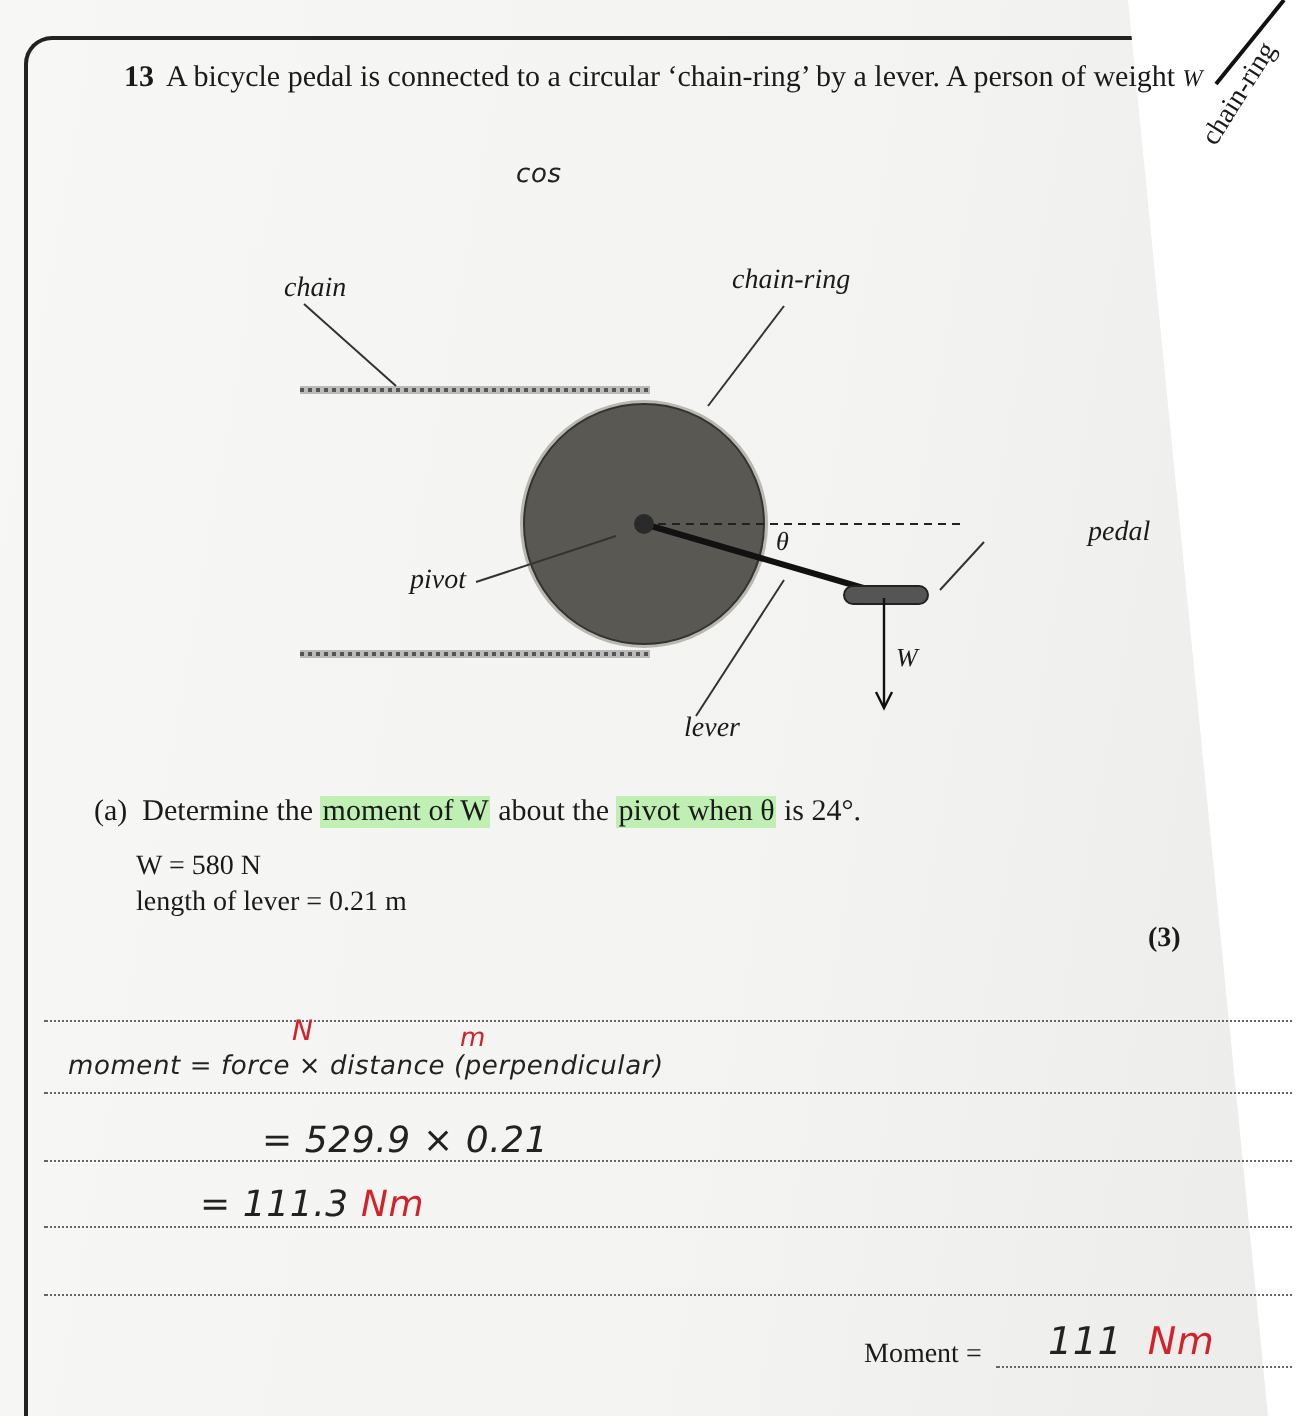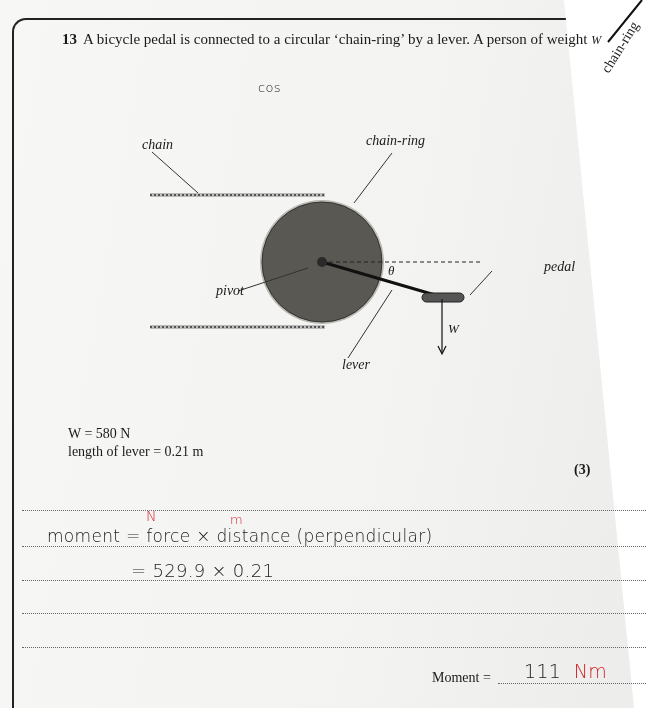--- a/index.html
+++ b/index.html
@@ -23,20 +23,21 @@
       border-top-left-radius: 14px;
     }
     .q-line { position: absolute; font-size: 15px; white-space: nowrap; }
     .qnum { font-weight: bold; margin-right: 6px; }
     .hl { background: rgba(150, 235, 130, 0.55); padding: 0 1px; }
     .it { font-style: italic; }
     .hand {
       position: absolute; font-family: "DejaVu Sans", sans-serif;
       font-weight: 300; color: #222; white-space: nowrap;
       letter-spacing: 0.3px;
+      font-style: italic;
     }
     .red { color: #d4222a; }
     .dotline {
       position: absolute; left: 22px; width: 624px; height: 0;
       border-bottom: 1.5px dotted #666;
     }
     .diagram { position: absolute; left: 130px; top: 125px; width: 420px; height: 250px; }
     .lbl { position: absolute; font-size: 14px; white-space: nowrap; font-style: italic; }
     .marks { position: absolute; font-size: 14px; font-weight: bold; }
     .margin-label {
@@ -89,41 +90,47 @@
       <polyline points="308,221 312,229 316,221" fill="none" stroke="#111" stroke-width="1.2"></polyline>
 
       <line x1="22" y1="27" x2="68" y2="68" stroke="#333" stroke-width="1"></line>
       <line x1="262" y1="28" x2="224" y2="78" stroke="#333" stroke-width="1"></line>
       <line x1="108" y1="166" x2="178" y2="143" stroke="#333" stroke-width="1"></line>
       <line x1="340" y1="170" x2="362" y2="146" stroke="#333" stroke-width="1"></line>
       <line x1="218" y1="233" x2="262" y2="165" stroke="#333" stroke-width="1"></line>
     </svg>
     <div class="lbl" style="left:12px; top:12px;">chain</div>
     <div class="lbl" style="left:236px; top:8px;">chain-ring</div>
-    <div class="lbl" style="left:86px; top:158px;text-align:center;">pivot</div>
+    <div class="lbl" style="left:75px; top:158px;text-align:center;">pivot</div>
     <div class="lbl" style="left:366px; top:134px;margin-left:48px;">pedal</div>
     <div class="lbl" style="left:212px; top:232px;">lever</div>
     <div class="lbl it" style="left:258px; top:138px; font-size:13px;">θ</div>
     <div class="lbl it" style="left:318px; top:196px; font-size:13px;">W</div>
   </div>
 
+  <div class="q-line" style="left:47px; top:398px;">
+    <span>(a)</span>&nbsp;&nbsp;<span>Determine the </span><span class="hl">moment of W</span><span> about the </span><span class="hl">pivot when θ</span><span> is 24°.</span>
+  </div>
   <div class="q-line" style="left:68px; top:426px; font-size:14px;">W = 580 N</div>
   <div class="q-line" style="left:68px; top:444px; font-size:14px;">length of lever = 0.21 m</div>
   <div class="marks" style="left:574px; top:462px;">(3)</div>
 
   <div class="dotline" style="top:510px;"></div>
   <div class="hand red" style="left:146px; top:508px; font-size:14px;">N</div>
   <div class="hand red" style="left:230px; top:512px; font-size:13px;">m</div>
 
-  <div class="hand" style="left:34px; top:526px; font-size:17px;margin-left:13px;">moment = force × distance (perpendicular)</div>
+  <div class="hand" style="left:34px; top:526px; font-size:13px;">moment = force × distance (perpendicular)</div>
   <div class="dotline" style="top:546px;"></div>
 
   <div class="hand" style="left:104px; top:560px; font-size:18px;margin-left:27px;">= 529.9 × 0.21</div>
   <div class="dotline" style="top:580px;"></div>
 
+  <div class="hand" style="left:100px; top:592px; font-size:18px;">
+    <span>= 111.3</span> <span class="red">Nm</span>
+  </div>
   <div class="dotline" style="top:613px;"></div>
 
   <div class="dotline" style="top:647px;"></div>
 
   <div class="q-line" style="left:432px; top:670px; font-size:14px;">Moment =</div>
   <div style="position:absolute; left:498px; top:683px; width:148px; border-bottom:1.5px dotted #666;"></div>
   <div class="hand" style="left:524px; top:660px; font-size:19px;">
     <span>111</span>&nbsp;&nbsp;<span class="red">Nm</span>
   </div>
 

